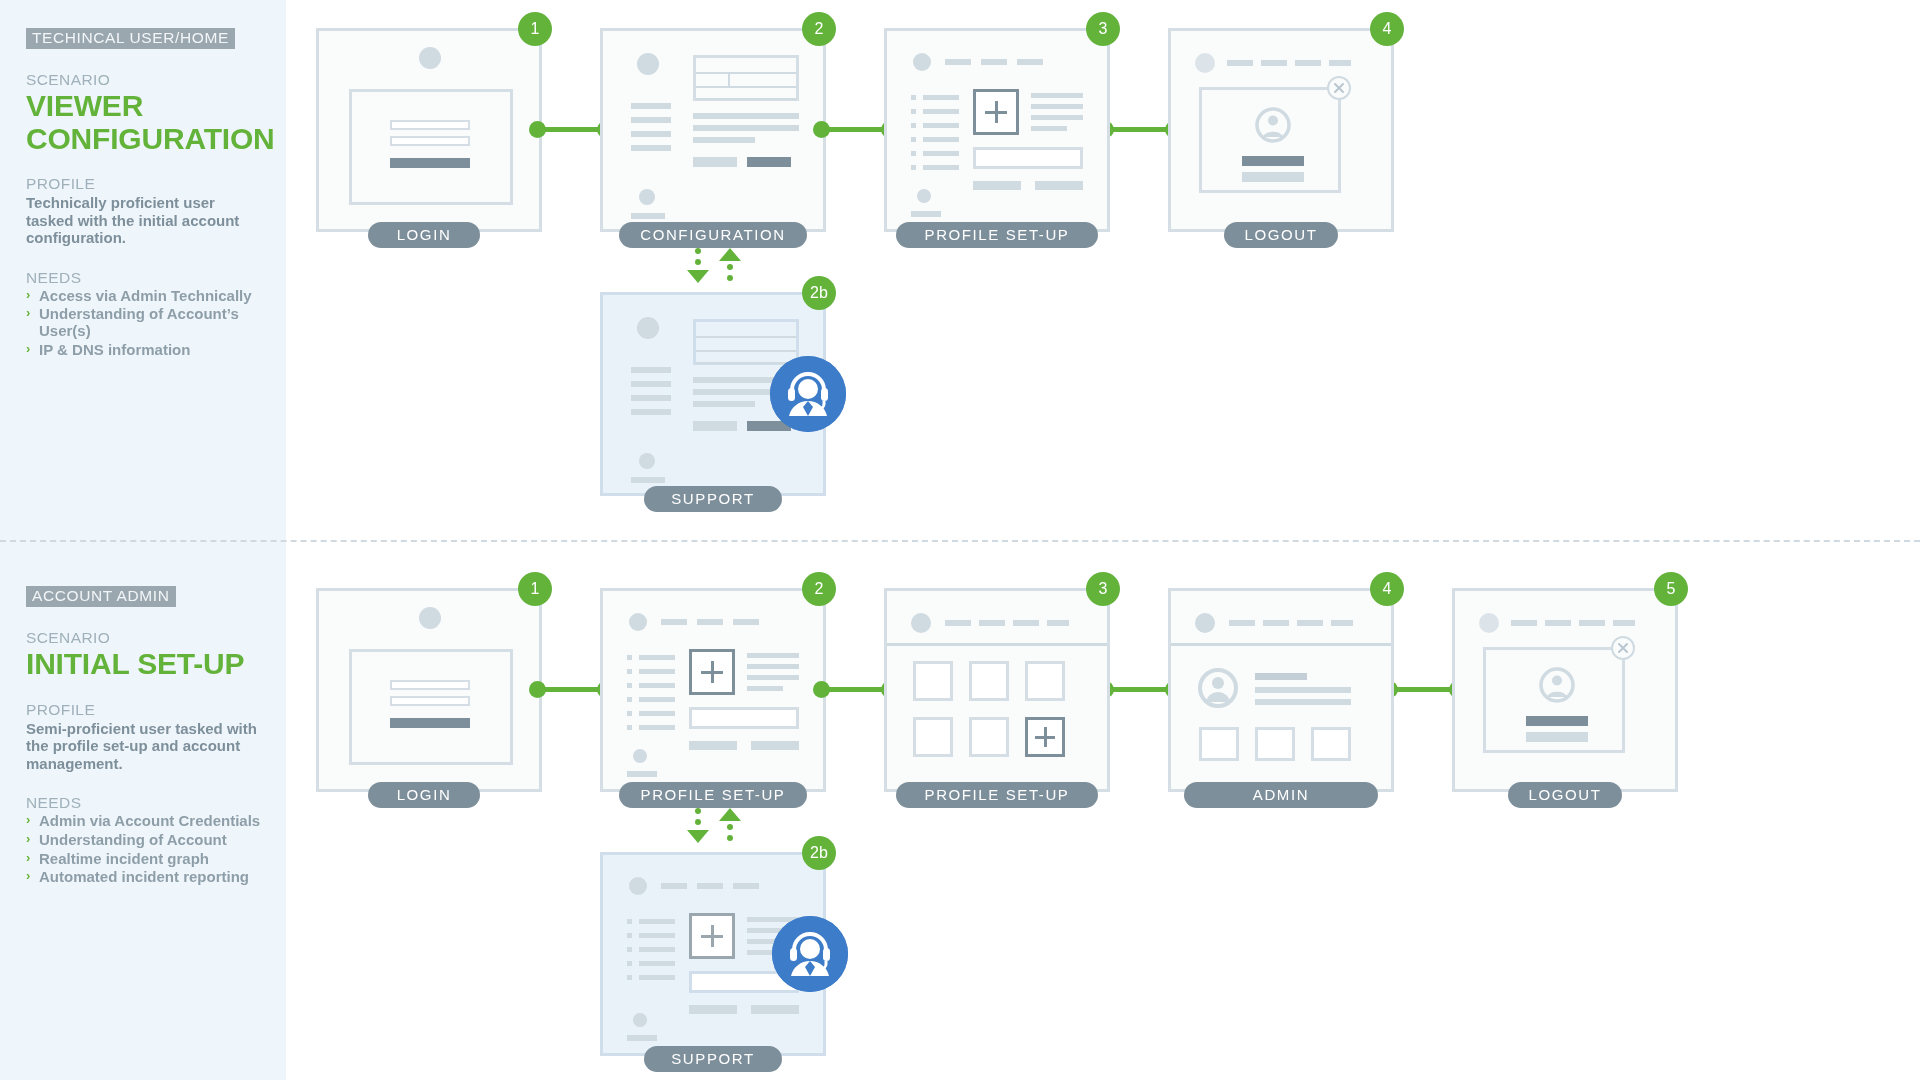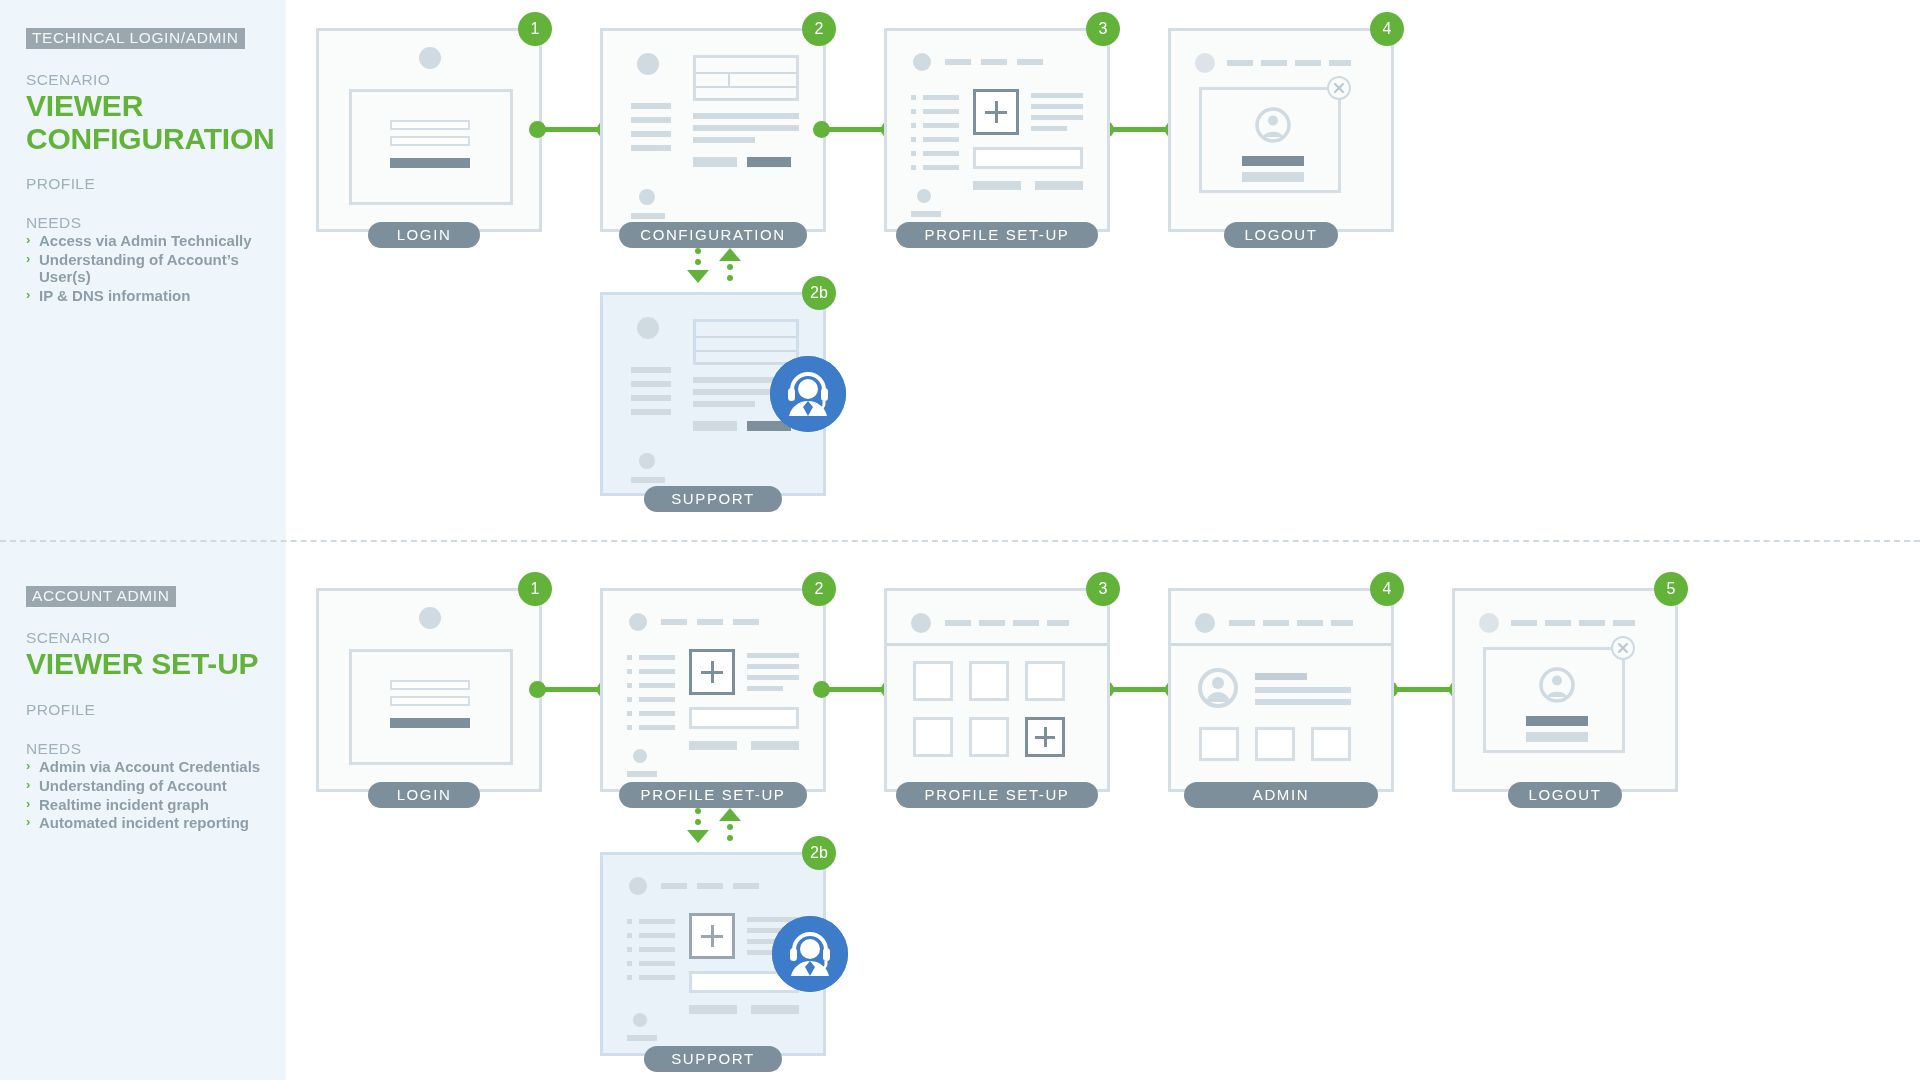--- a/index.html
+++ b/index.html
@@ -56,38 +56,40 @@
   .support-icon{position:absolute;width:76px;height:76px;border-radius:50%;background:#3d7cc9;}
 </style>
 </head>
 <body>
 
 <div class="page">
 
   <div class="sidebar">
 
     <div class="side-sec" style="top:28px;">
-      <div class="tag">TECHINCAL LOGIN/ADMIN</div>
+      <div class="tag">TECHINCAL USER/HOME</div>
       <div class="lbl">SCENARIO</div>
       <div class="title">VIEWER</div>
       <div class="title">CONFIGURATION</div>
       <div class="lbl">PROFILE</div>
+      <div class="ptxt">Technically proficient user tasked with the initial account configuration.</div>
       <div class="lbl">NEEDS</div>
       <div class="needs">
         <div class="need"><span class="chev">›</span><span>Access via Admin Technically</span></div>
         <div class="need"><span class="chev">›</span><span>Understanding of Account’s User(s)</span></div>
         <div class="need"><span class="chev">›</span><span>IP &amp; DNS information</span></div>
       </div>
     </div>
 
     <div class="side-sec" style="top:586px;">
       <div class="tag">ACCOUNT ADMIN</div>
       <div class="lbl">SCENARIO</div>
-      <div class="title">VIEWER SET-UP</div>
+      <div class="title">INITIAL SET-UP</div>
       <div class="lbl">PROFILE</div>
+      <div class="ptxt">Semi-proficient user tasked with the profile set-up and account management.</div>
       <div class="lbl">NEEDS</div>
       <div class="needs">
         <div class="need"><span class="chev">›</span><span>Admin via Account Credentials</span></div>
         <div class="need"><span class="chev">›</span><span>Understanding of Account</span></div>
         <div class="need"><span class="chev">›</span><span>Realtime incident graph</span></div>
         <div class="need"><span class="chev">›</span><span>Automated incident reporting</span></div>
       </div>
     </div>
   </div>
 

